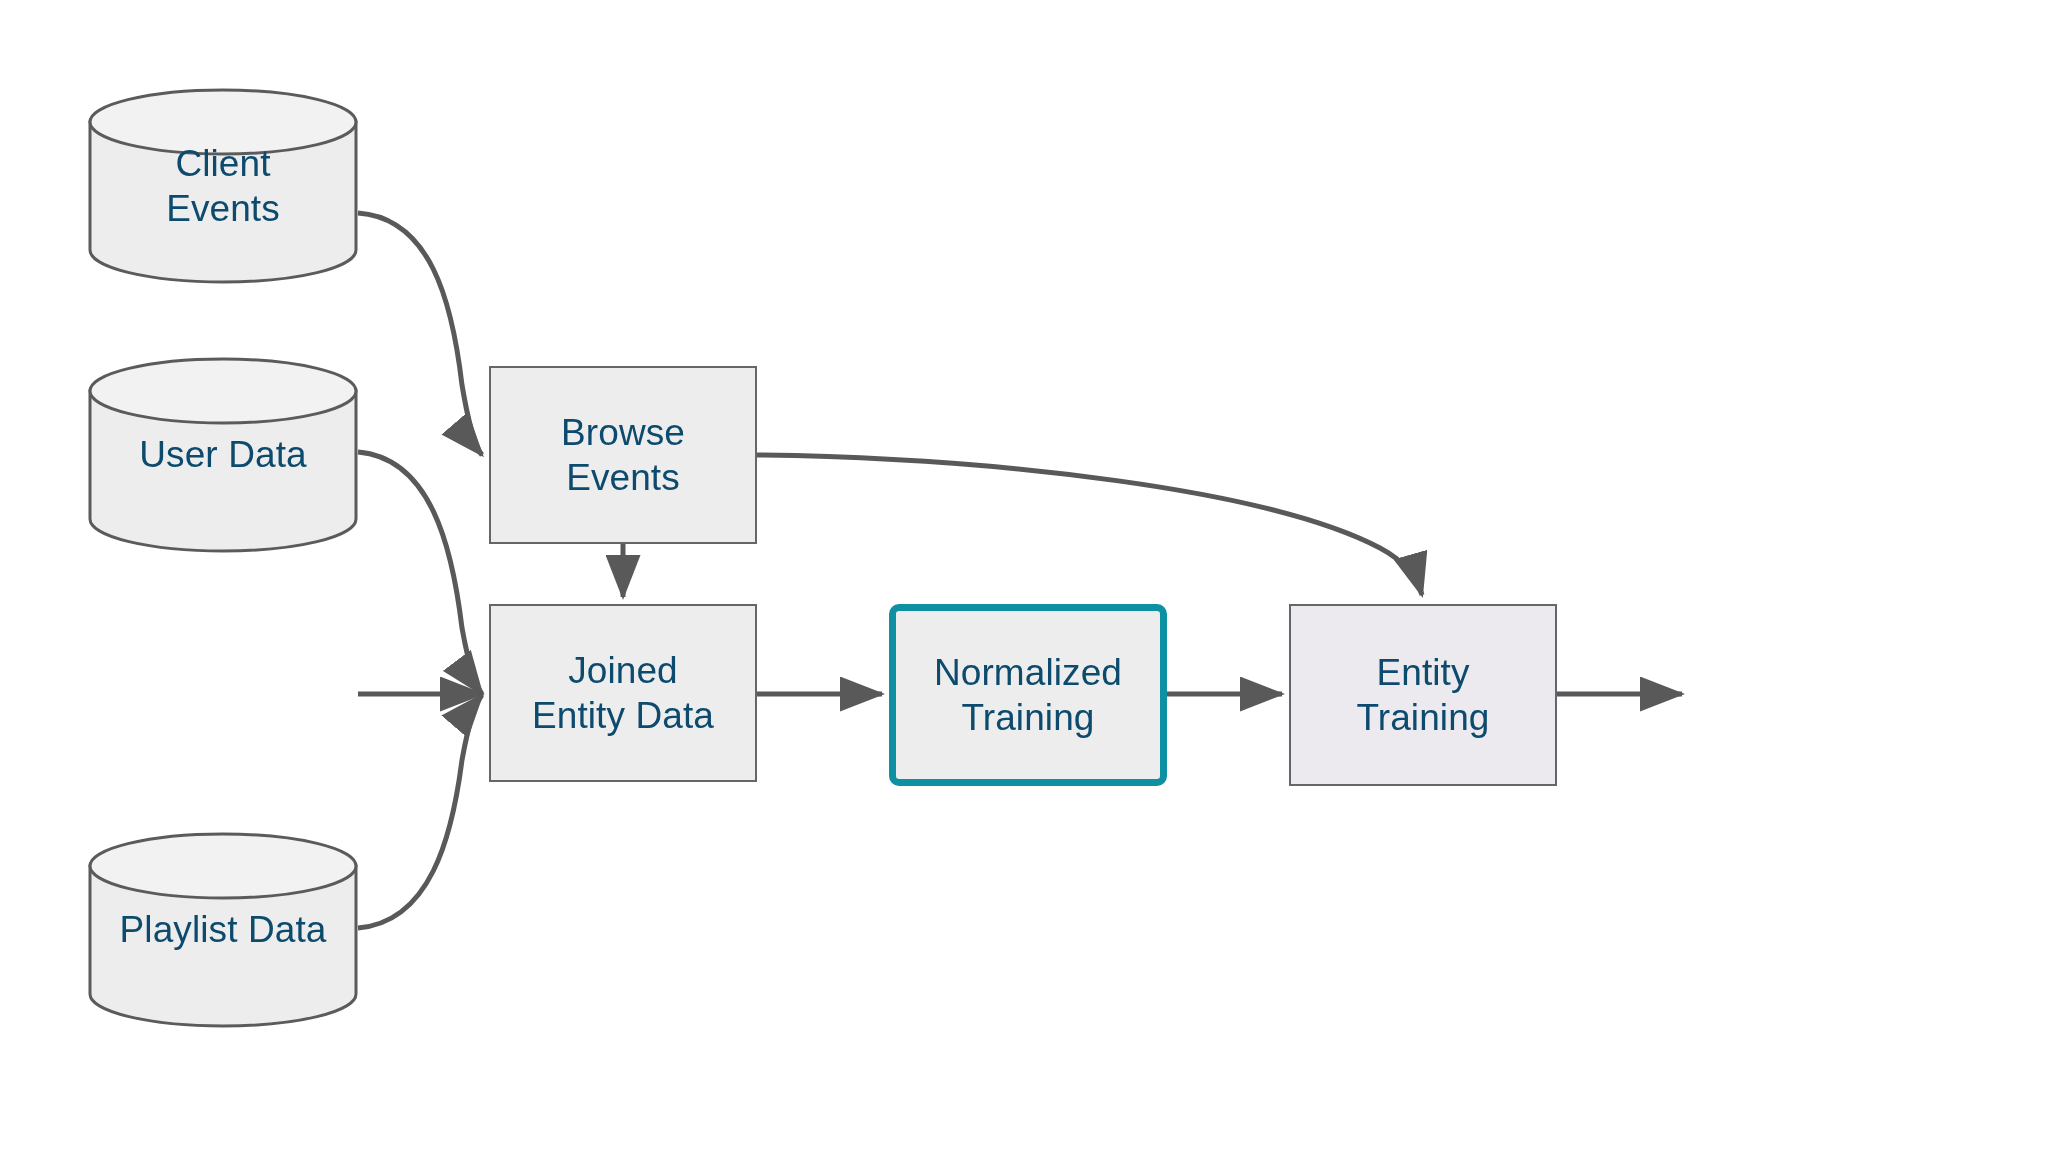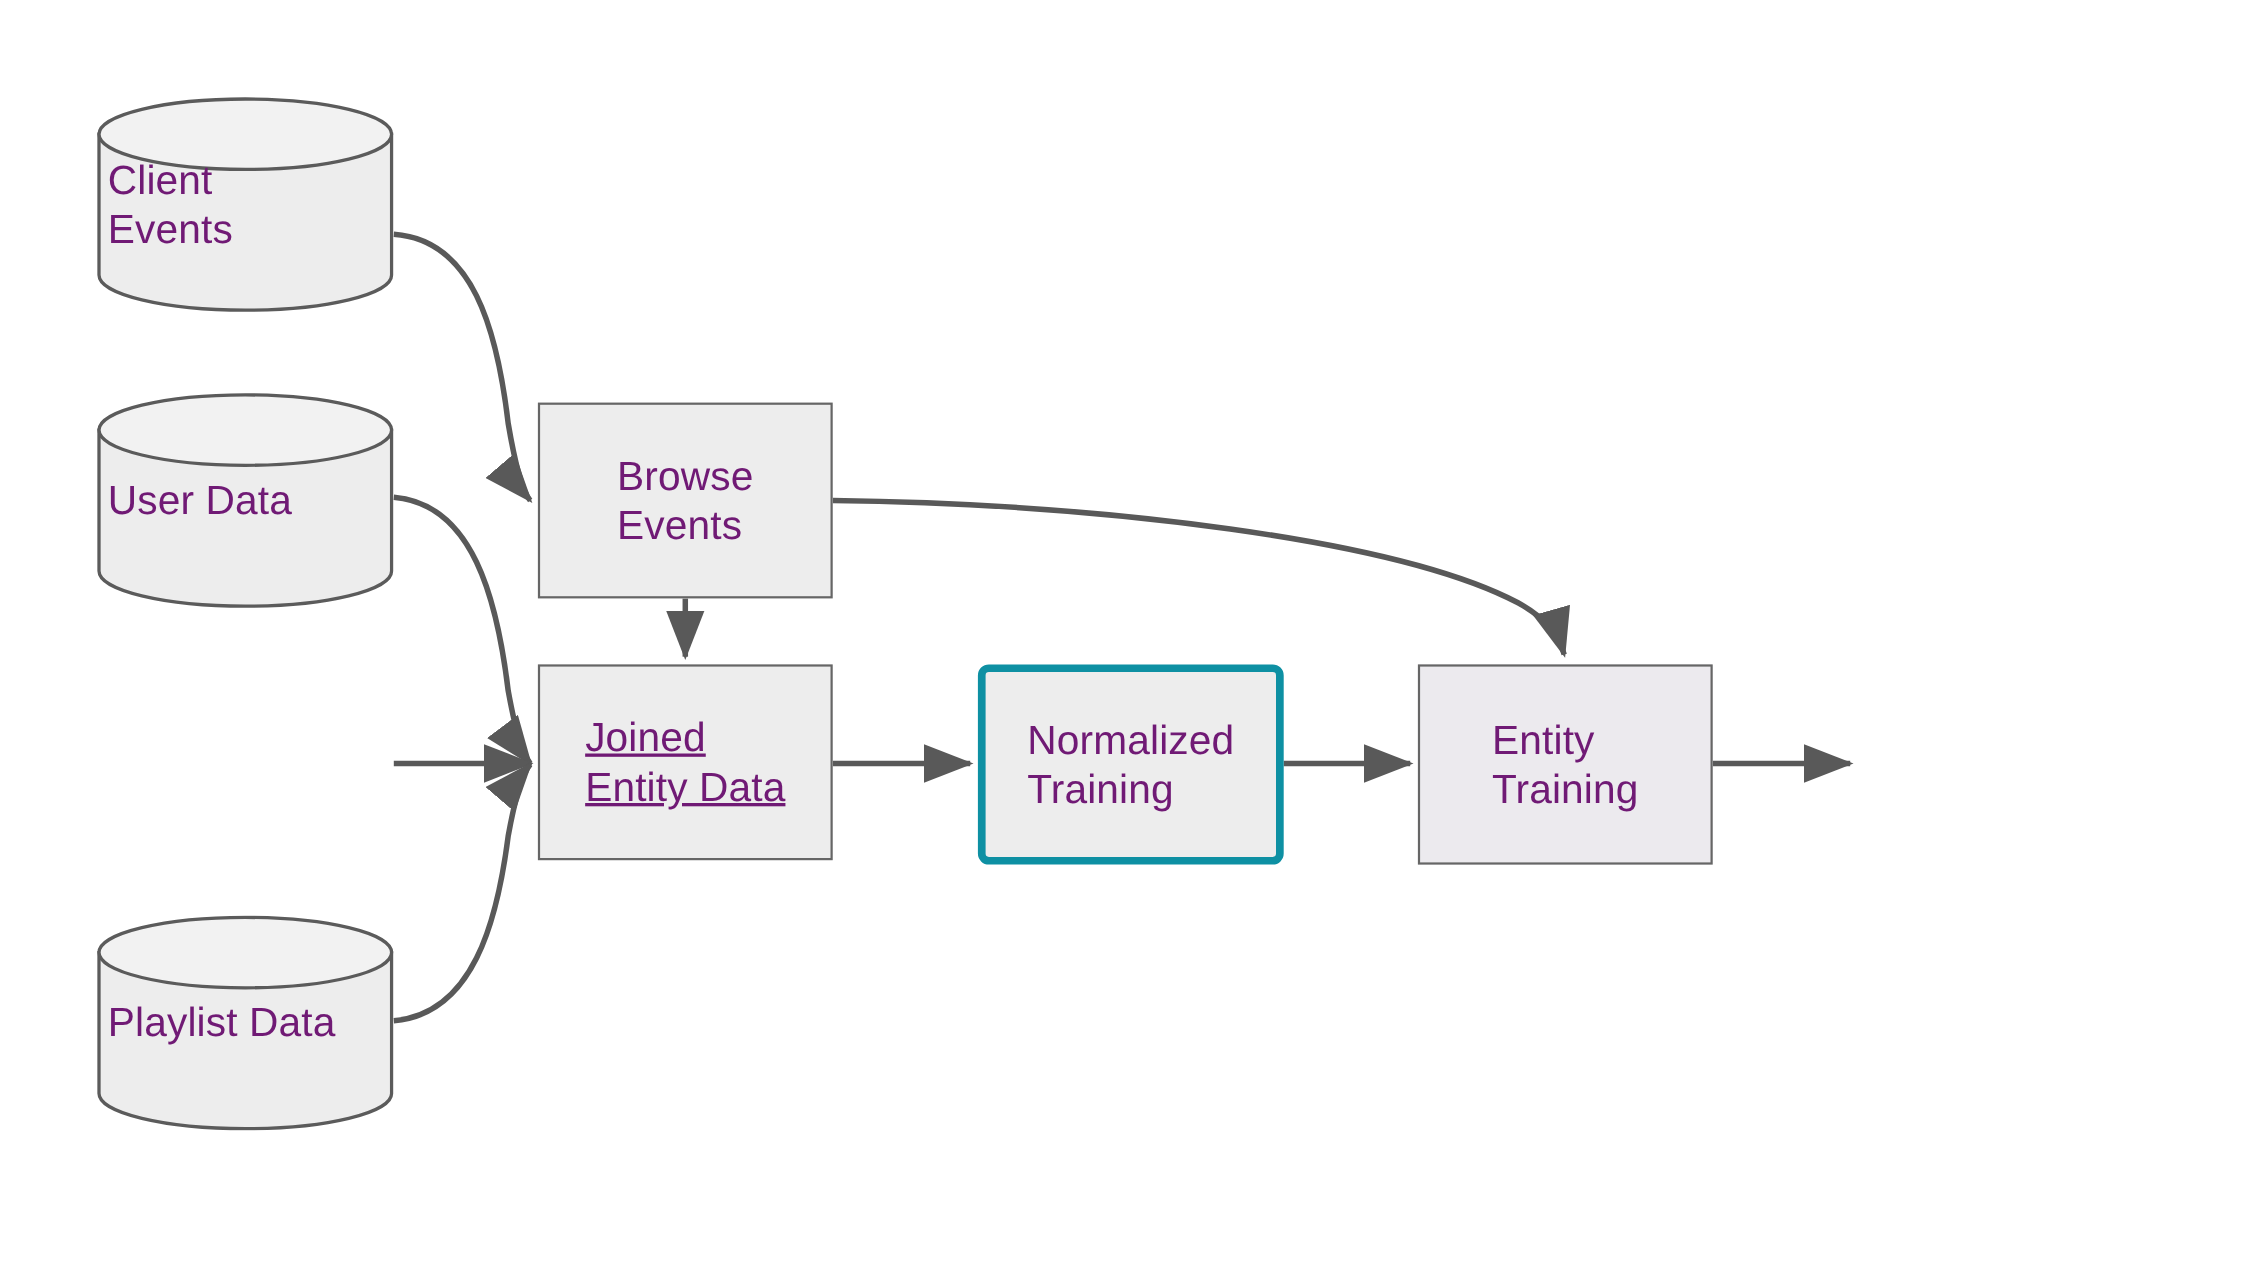--- a/index.html
+++ b/index.html
@@ -7,22 +7,22 @@
     position:relative;
     width:2048px;height:1152px;
     background:#ffffff;
     overflow:hidden;
     font-family:"Liberation Sans", sans-serif;
   }
   #edges{position:absolute;left:0;top:0;width:2048px;height:1152px;}
   .node{
     position:absolute;
     display:flex;align-items:center;justify-content:center;
-    text-align:left;
-    color:#701a75;
+    text-align:center;
+    color:#0c4a6e;
     font-size:37px;
     line-height:1.22;
     letter-spacing:0.1px;
     box-sizing:border-box;
   }
   .proc{
     background:#eceaee;
     border:2px solid #666666;
   }
   .proc.plain{background:#ededed;}
@@ -107,21 +107,21 @@
     </span>
   </div>
 
   <div class="node proc plain" style="left:489px;top:366px;width:268px;height:178px;">
     <span>
       <span class="nlabel">Browse</span>
       <span class="nlabel">Events</span>
     </span>
   </div>
 
-  <div class="node proc plain" style="left:489px;top:604px;width:268px;height:178px;text-decoration:underline;">
+  <div class="node proc plain" style="left:489px;top:604px;width:268px;height:178px;">
     <span>
       <span class="nlabel">Joined</span>
       <span class="nlabel">Entity Data</span>
     </span>
   </div>
 
   <div class="node proc hl" style="left:889px;top:604px;width:278px;height:182px;border-radius:10px;">
     <span>
       <span class="nlabel">Normalized</span>
       <span class="nlabel">Training</span>

